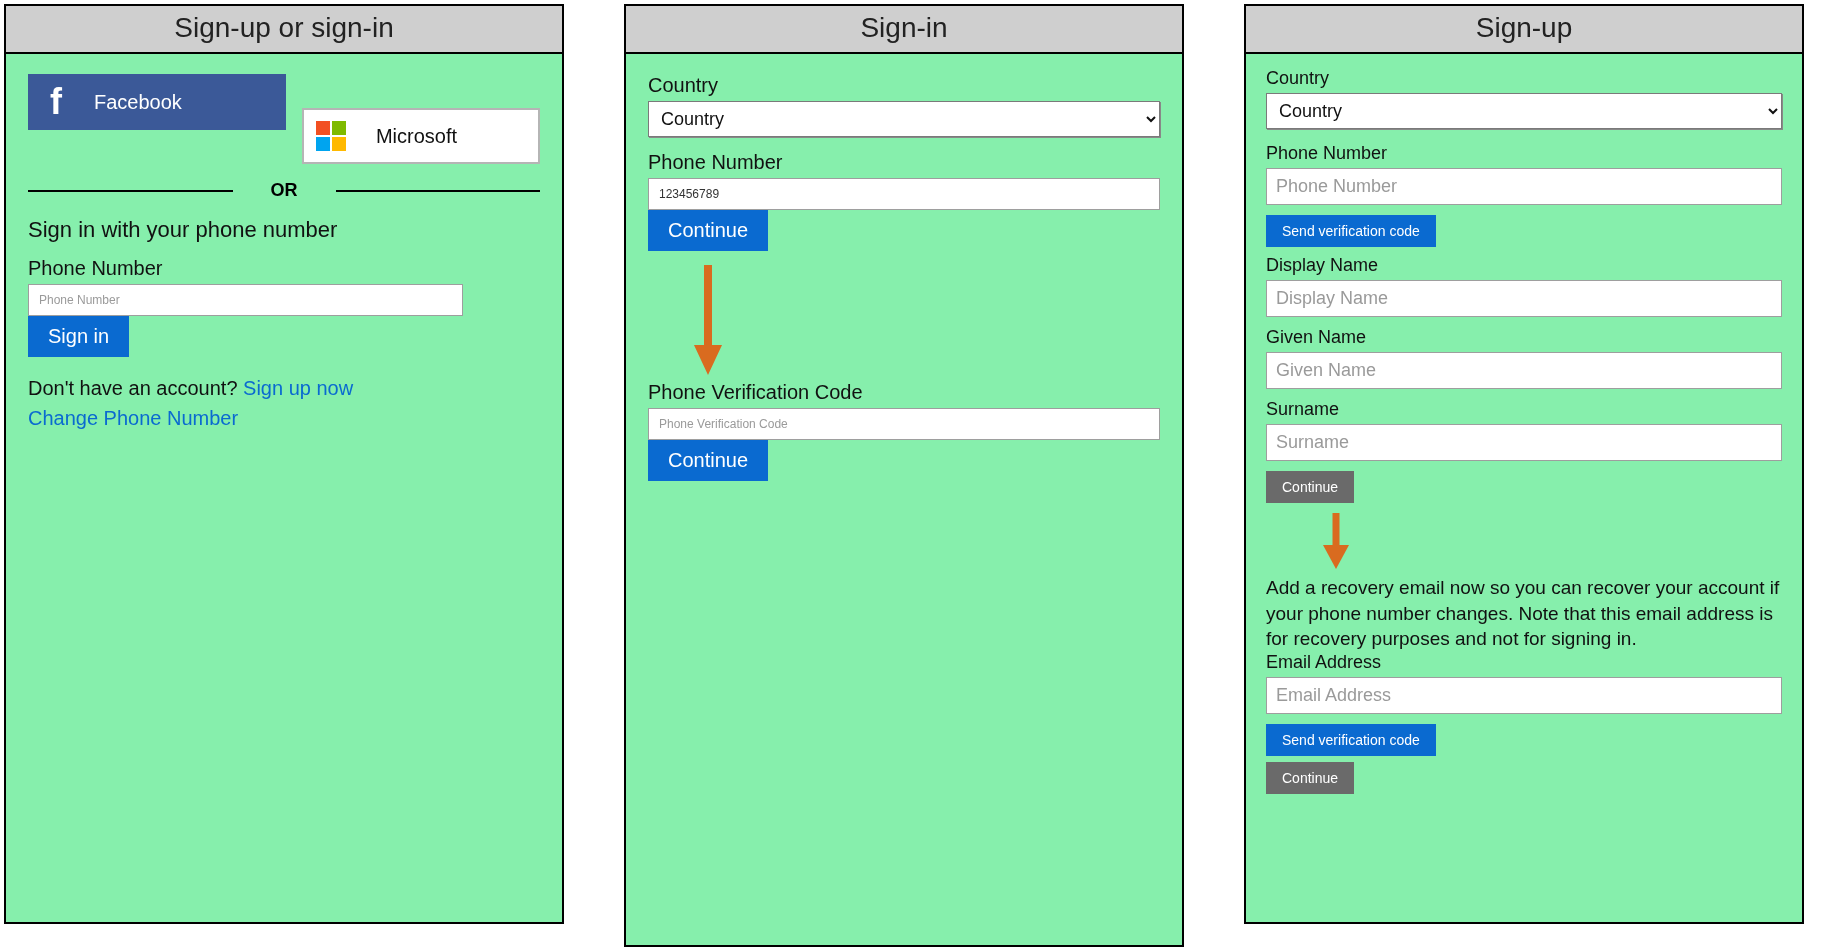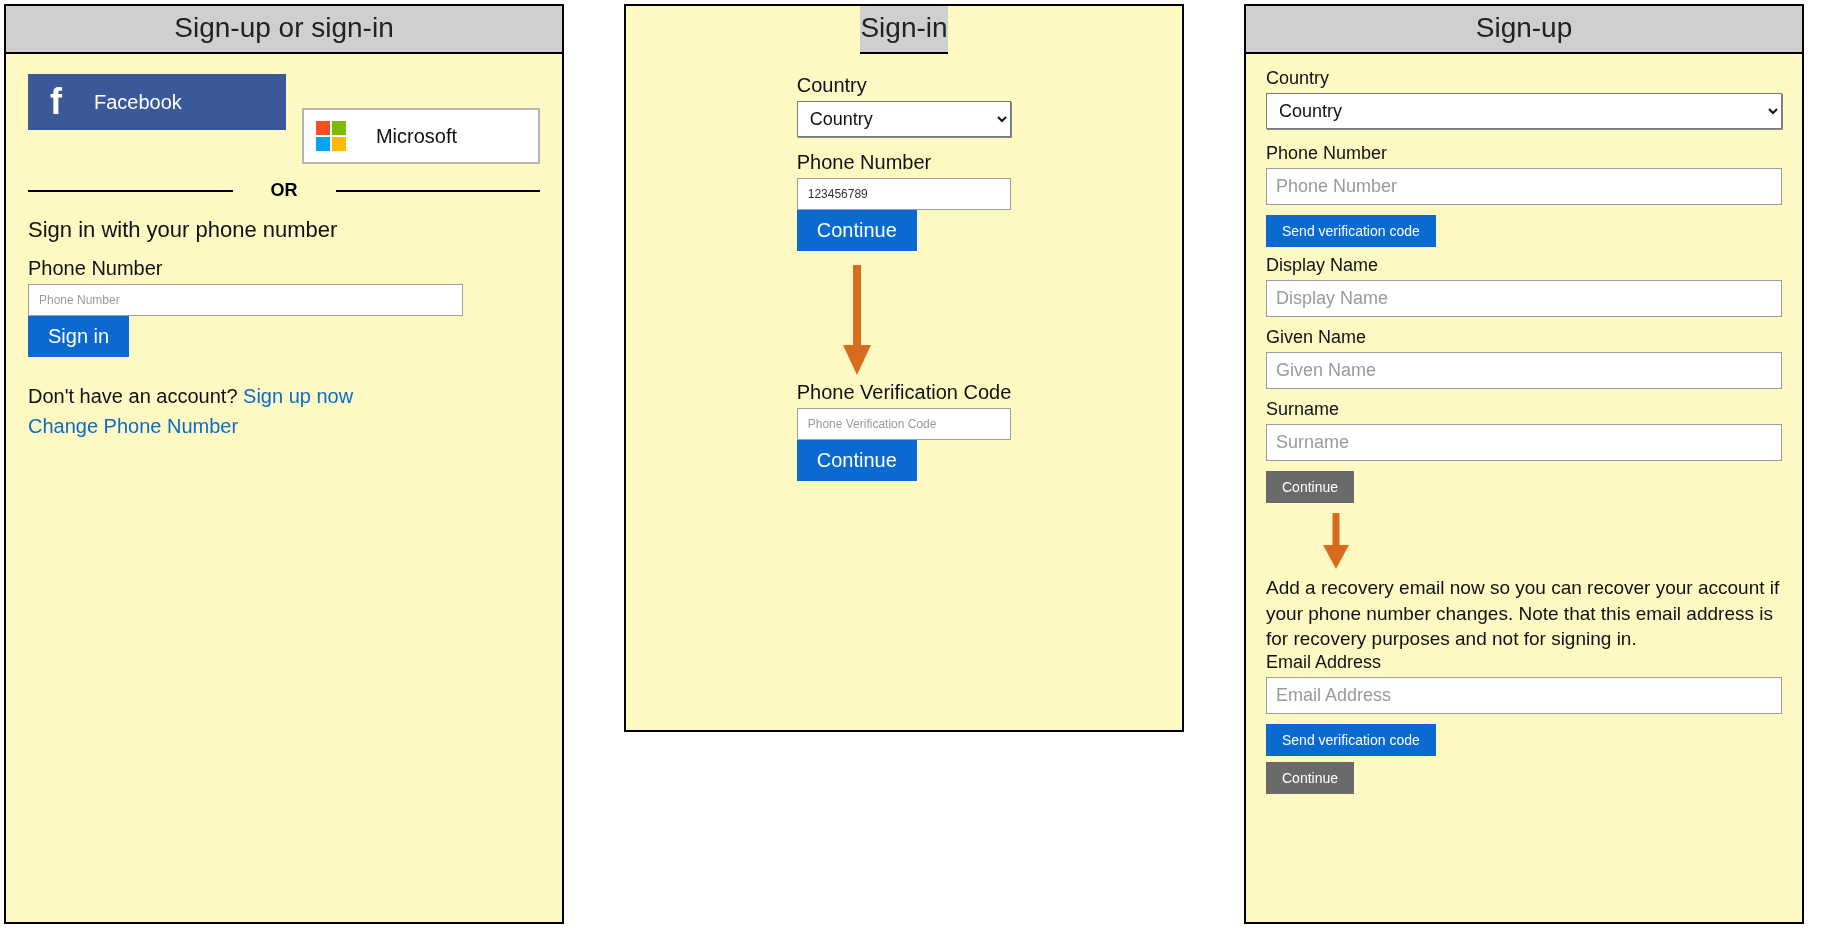--- a/index.html
+++ b/index.html
@@ -9,21 +9,21 @@
     padding: 4px;
     width: 1830px;
   }
   .row {
     display: flex;
     gap: 60px;
     align-items: flex-start;
   }
   .panel {
     border: 2px solid #000;
-    background: #fef9c3;
+    background: #86efac;
     width: 560px;
     display: flex;
     flex-direction: column;
   }
   .panel-header {
     background: #cfcfcf;
     border-bottom: 2px solid #000;
     text-align: center;
     font-size: 28px;
     padding: 6px 0 8px 0;
@@ -138,38 +138,38 @@
   .btn-gray { background: #6a6a6a; color: #fff; }
   .link {
     color: #0a6ad0;
     cursor: pointer;
     font-size: 20px;
   }
   .muted-line {
     font-size: 20px;
     color: #111;
   }
-  .link-block { margin-top: 12px; line-height: 1.5; }
+  .link-block { margin-top: 4px; line-height: 1.5; }
   .arrow-wrap {
     display: flex;
     flex-direction: column;
     align-items: center;
     margin: 2px 0 6px 40px;
     width: 40px;
   }
   .arrow-wrap.left { margin-left: 40px; }
   .arrow-svg { display: block; }
   .note {
     font-size: 19px;
     color: #111;
     line-height: 1.35;
   }
   
   .panel.p1 { height: 920px; }
-  .panel.p2 { height: 728px; align-items: center; }
+  .panel.p2 { height: 943px; }
   .panel.p3 { min-height: 920px; }
   .panel.p3 .panel-body { padding: 14px 20px 20px 20px; }
   .panel.p3 .field-label,
   .panel.p3 .text-input,
   .panel.p3 .select { font-size: 18px; }
   .panel.p3 .text-input { padding: 7px 9px; margin-bottom: 10px; }
   .panel.p3 .btn { font-size: 14px; padding: 8px 16px; margin-bottom: 8px; }
   .stack-tight > * { margin-bottom: 6px !important; }
 </style>
 </head>

